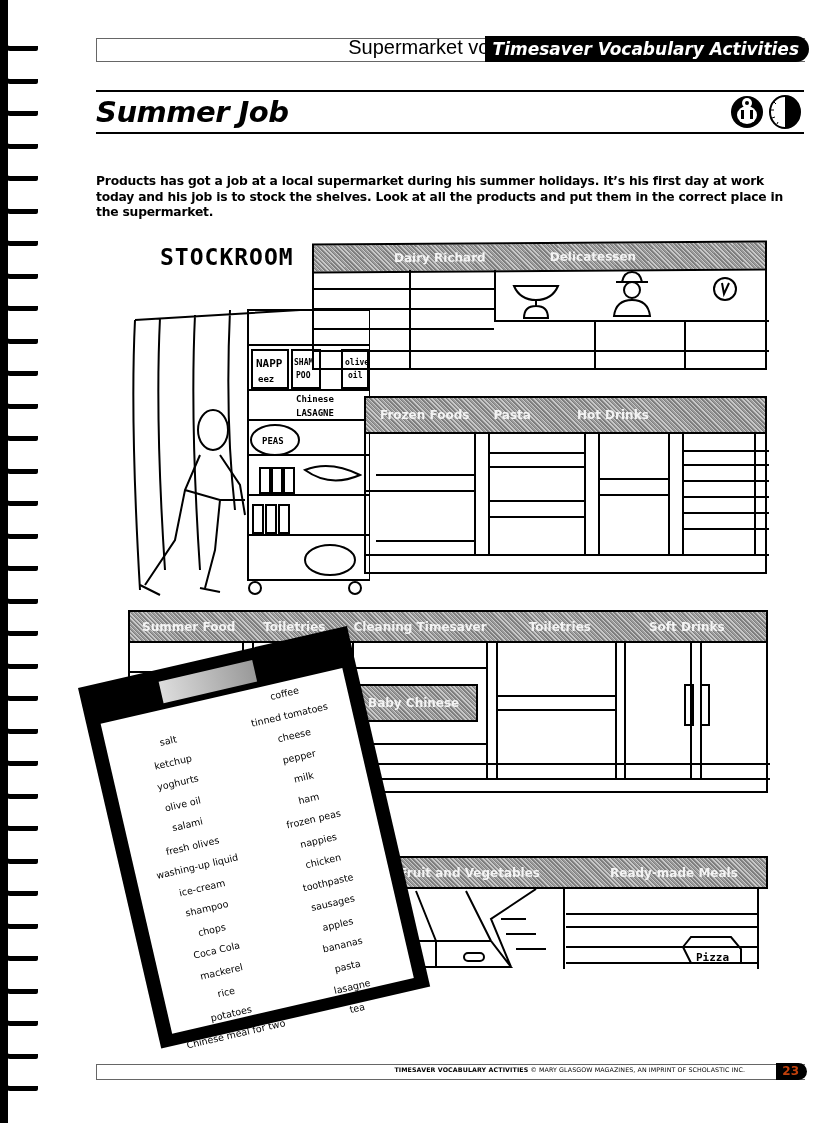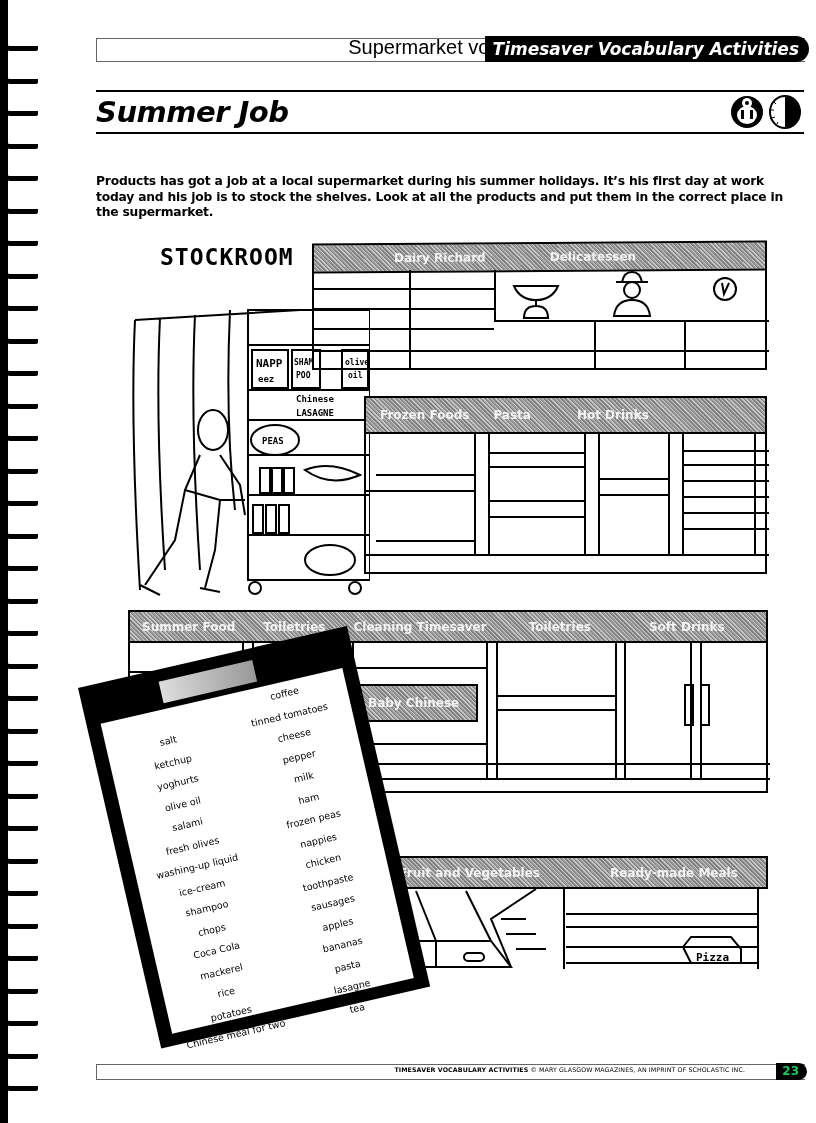--- a/index.html
+++ b/index.html
@@ -20,21 +20,21 @@
   .hline{position:absolute;height:2px;background:#000;}
   .vline{position:absolute;width:2px;background:#000;}
   .clipboard{position:absolute;left:78px;top:688px;width:276px;height:370px;background:#000;transform:rotate(-13deg);transform-origin:0 0;}
   .clip{position:absolute;left:80px;top:12px;width:96px;height:22px;background:linear-gradient(90deg,#ddd,#999);}
   .paper{position:absolute;left:14px;top:40px;width:248px;height:318px;background:#fff;}
   .col{position:absolute;top:6px;width:124px;text-align:center;font-family:"DejaVu Sans",sans-serif;font-size:9.5px;}
   .col div{height:21.5px;line-height:11px;}
   .footer{position:absolute;left:96px;top:1064px;width:708px;height:14px;border:1px solid #666;border-right:none;}
   .footer .credit{position:absolute;right:60px;top:1px;font-family:"DejaVu Sans",sans-serif;font-size:6.3px;letter-spacing:0.1px;}
   .footer .credit b{font-weight:bold;}
-  .pagenum{position:absolute;right:-2px;top:-2px;background:#000;color:#22c55e;font-weight:bold;font-size:12px;padding:0 8px 0 6px;border-radius:0 9px 9px 0;height:17px;line-height:17px;}
+  .pagenum{position:absolute;right:-2px;top:-2px;background:#000;color:#c2410c;font-weight:bold;font-size:12px;padding:0 8px 0 6px;border-radius:0 9px 9px 0;height:17px;line-height:17px;}
 </style>
 </head>
 <body>
 
 <div class="binding">
   <div class="spine"></div>
   <div id="rings">
       <div class="ring" style="top: 36px;"></div>
       <div class="ring" style="top: 68.5px;"></div>
       <div class="ring" style="top: 101px;"></div>

